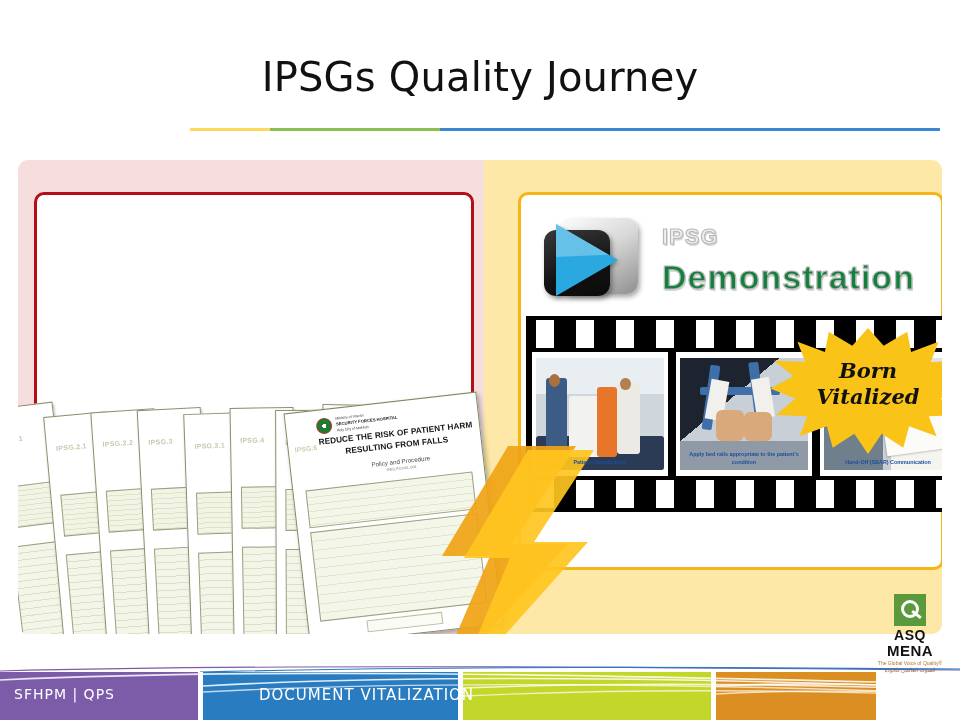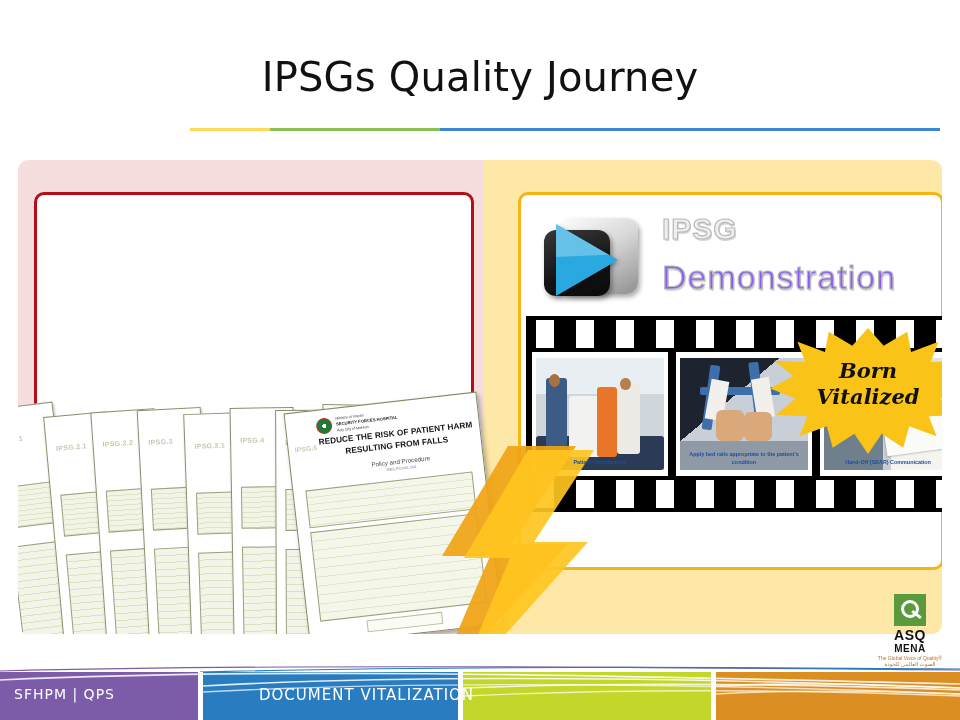--- a/index.html
+++ b/index.html
@@ -108,25 +108,25 @@
     background:linear-gradient(160deg,#3a3a3a 0%,#141414 60%,#0a0a0a 100%);
     box-shadow:2px 3px 5px rgba(0,0,0,.4);}
   #play-device .play-tri{position:absolute;left:18px;top:10px;width:0;height:0;
     border-left:62px solid;border-top:36px solid transparent;border-bottom:36px solid transparent;
     border-left-color:#2aa9e0;
     filter:drop-shadow(1px 2px 2px rgba(0,0,0,.3));}
   #play-device .play-gloss{position:absolute;left:18px;top:10px;width:0;height:0;
     border-left:62px solid;border-top:36px solid transparent;border-bottom:36px solid transparent;
     border-left-color:rgba(255,255,255,.28);clip-path:polygon(0 0,100% 0,100% 42%,0 46%);}
   #demo-title{position:absolute;left:136px;top:10px;width:268px;height:96px;}
-  #demo-title .l1{position:absolute;left:0;top:0;font-size:30px;font-weight:bold;
+  #demo-title .l1{position:absolute;left:0;top:12px;font-size:22px;font-weight:bold;
     letter-spacing:1px;color:#efefef;
     -webkit-text-stroke:1.2px #b9b9b9;text-shadow:1px 2px 0 #d7d7d7;}
-  #demo-title .l2{position:absolute;left:0;top:46px;font-size:34px;font-weight:normal;
-    letter-spacing:1px;color:#8b5cf6;
+  #demo-title .l2{position:absolute;left:0;top:46px;font-size:34px;font-weight:bold;
+    letter-spacing:1px;color:#15803d;
     -webkit-text-stroke:1.2px #b9b9b9;text-shadow:1px 2px 0 #d7d7d7;white-space:nowrap;}
 
   
   #starburst{position:absolute;left:752px;top:168px;width:196px;height:126px;}
   #starburst .burst{position:absolute;inset:0;background:#f9c318;
     filter:drop-shadow(2px 3px 2px rgba(0,0,0,.35));
     clip-path:polygon(50% 0%,58% 14%,70% 3%,72% 19%,86% 11%,82% 27%,98% 26%,88% 38%,100% 48%,
       87% 56%,97% 69%,81% 70%,85% 86%,71% 78%,68% 95%,57% 84%,50% 100%,43% 84%,32% 95%,
       29% 78%,15% 86%,19% 70%,3% 69%,13% 56%,0% 48%,12% 38%,2% 26%,18% 27%,14% 11%,28% 19%,
       30% 3%,42% 14%);}
@@ -192,26 +192,26 @@
   #bolt svg{width:100%;height:100%;display:block;}
 
   
   #asq-logo{position:absolute;left:866px;top:594px;width:88px;height:74px;text-align:center;}
   #asq-logo .qmark{width:32px;height:32px;margin:0 auto 2px;background:#5a9a3c;position:relative;}
   #asq-logo .qmark::before{content:"";position:absolute;left:7px;top:6px;width:18px;height:18px;
     border-radius:50%;border:3px solid #fff;box-sizing:border-box;}
   #asq-logo .qmark::after{content:"";position:absolute;left:17px;top:19px;width:11px;height:3px;
     background:#fff;transform:rotate(38deg);}
   #asq-logo .a1{font-size:14px;font-weight:bold;color:#111;line-height:1.05;letter-spacing:.5px;}
-  #asq-logo .a2{font-size:10px;font-weight:bold;color:#111;line-height:1.1;letter-spacing:.5px;}
+  #asq-logo .a2{font-size:15px;font-weight:bold;color:#111;line-height:1.1;letter-spacing:.5px;}
   #asq-logo .a3{font-size:5px;color:#b7742a;line-height:1.3;margin-top:1px;}
   #asq-logo .a4{font-size:5.5px;color:#b7742a;line-height:1.3;}
 
   
-  #footer{position:absolute;left:0;top:672px;width:960px;height:48px;overflow:hidden;background:#fff;}
+  #footer{position:absolute;left:0;top:672px;width:876px;height:48px;overflow:hidden;background:#fff;}
   #footer .band{position:absolute;top:0;height:48px;}
   #footer .purple{left:0;width:198px;background:#7c5ca8;}
   #footer .blue{left:203px;width:255px;background:#2a7cc0;}
   #footer .green{left:463px;width:248px;background:#c3d62a;}
   #footer .orange{left:716px;width:244px;background:#db8f22;}
   #footer .label{position:absolute;color:#fff;font-size:15px;letter-spacing:1px;
     font-family:"DejaVu Sans", sans-serif;white-space:nowrap;}
   #footer .lbl-sfhpm{left:14px;top:14px;font-size:14px;}
   #footer .lbl-docvit{left:216px;top:14px;margin-left:43px;}
   #footer .swoosh{position:absolute;left:0;top:0;width:960px;height:48px;pointer-events:none;}

